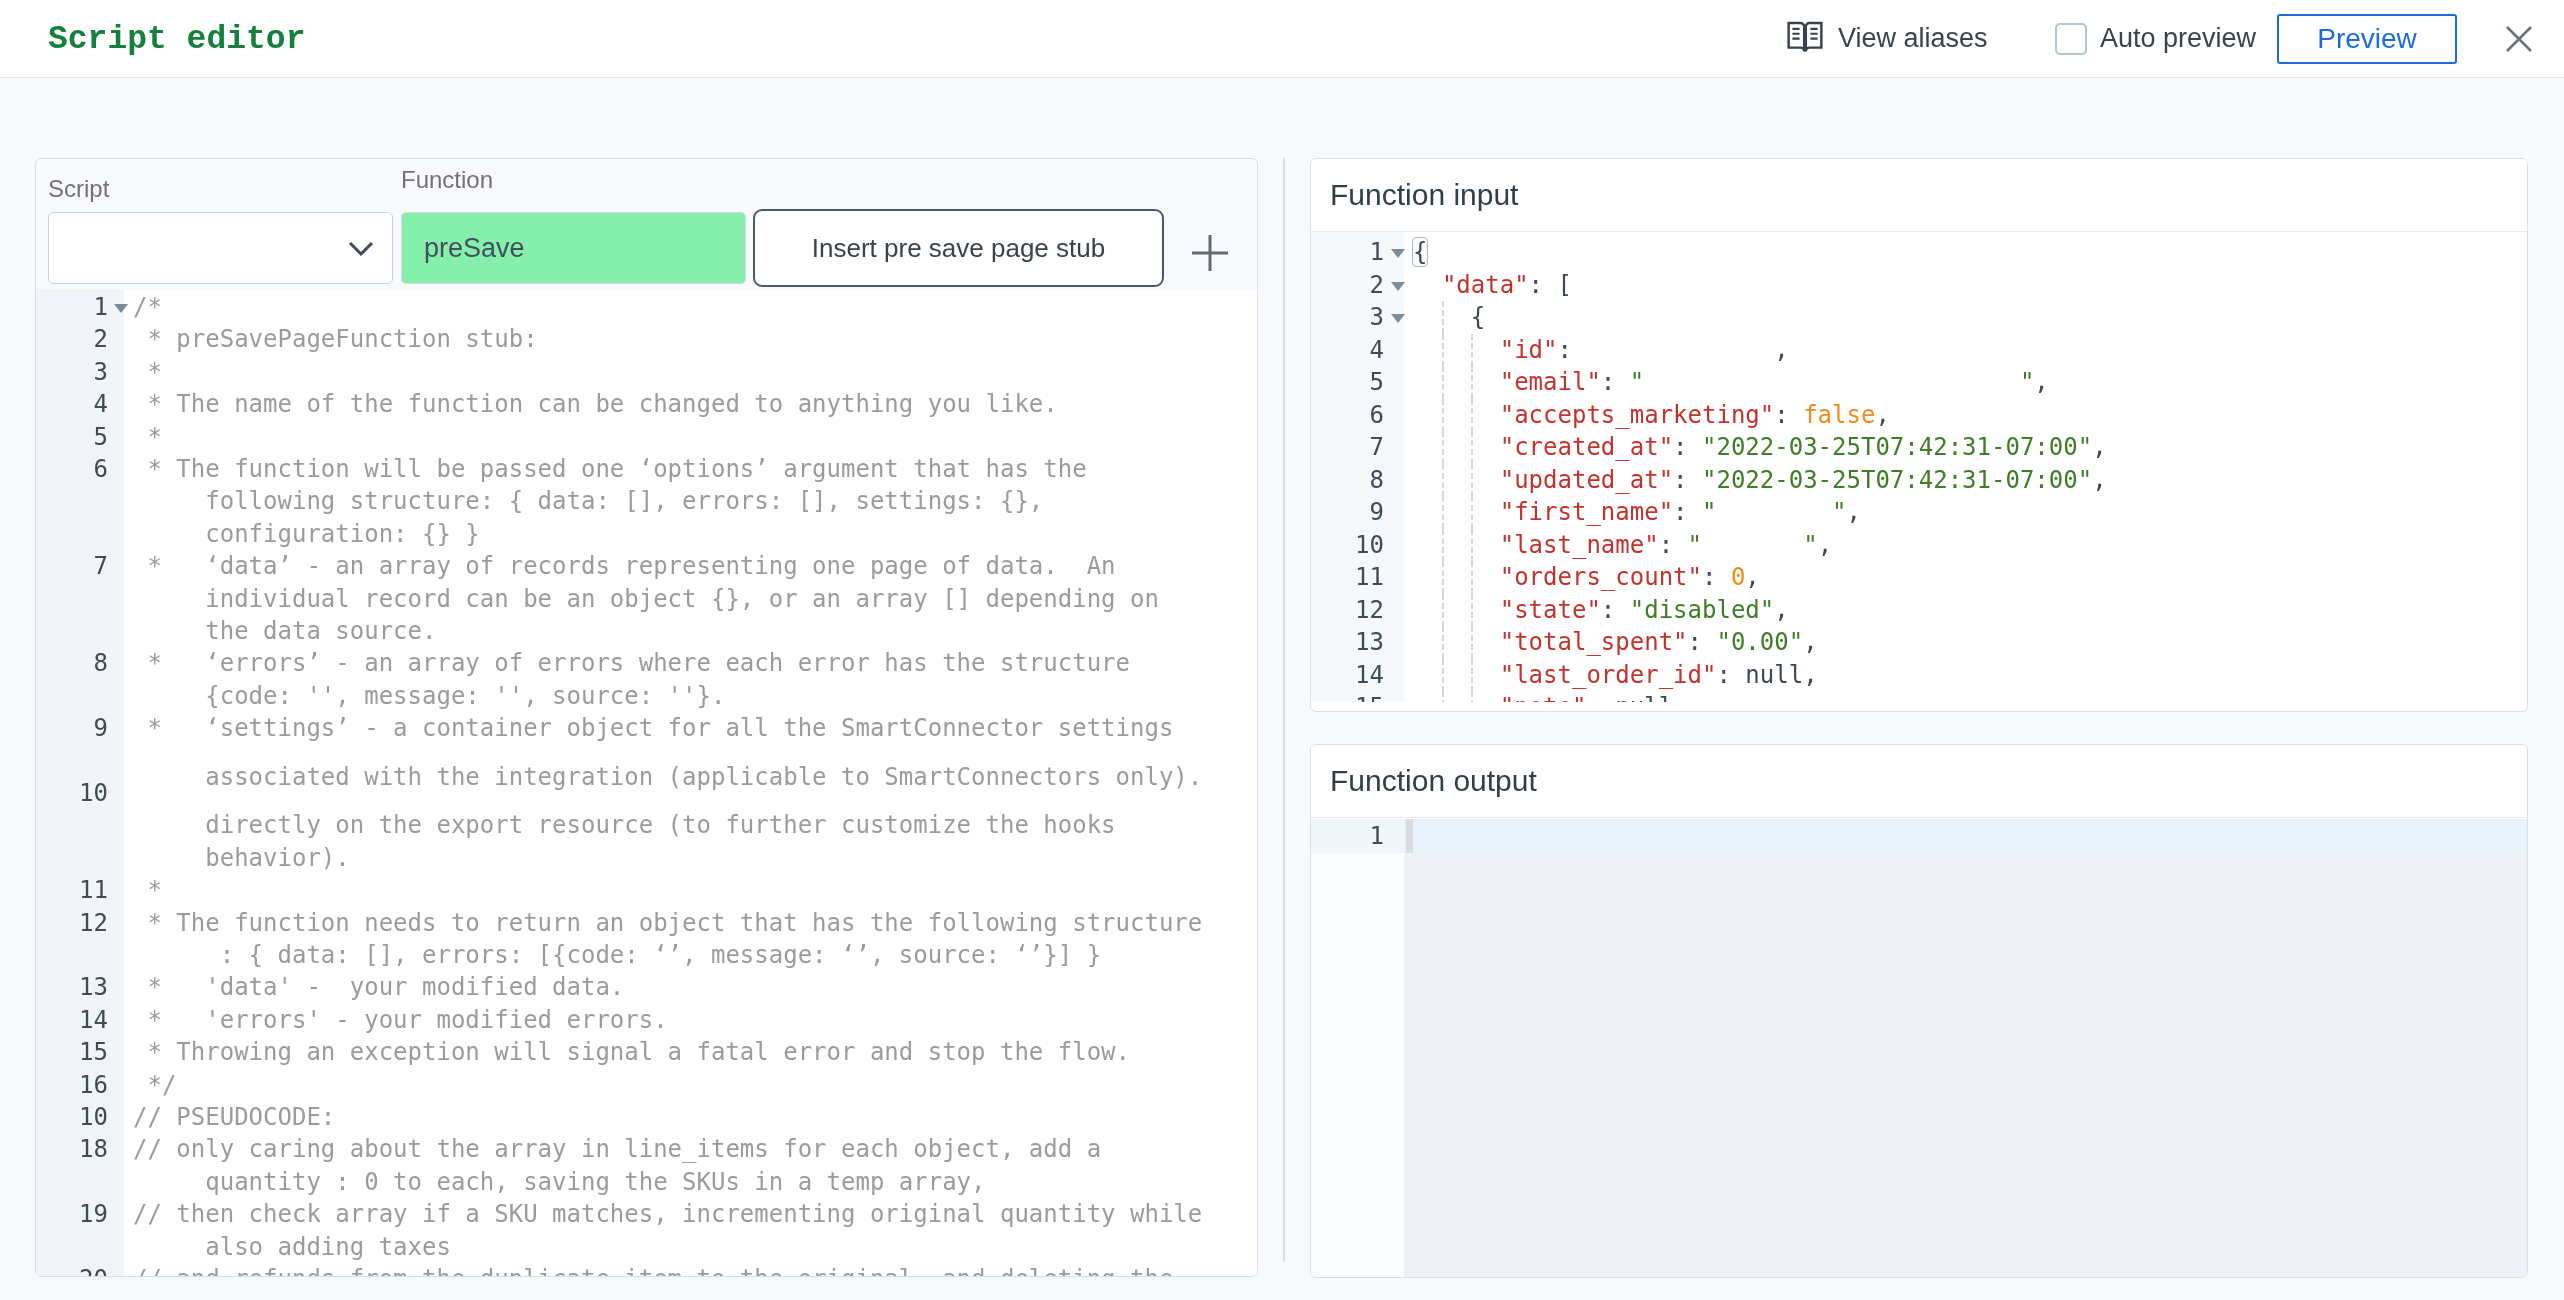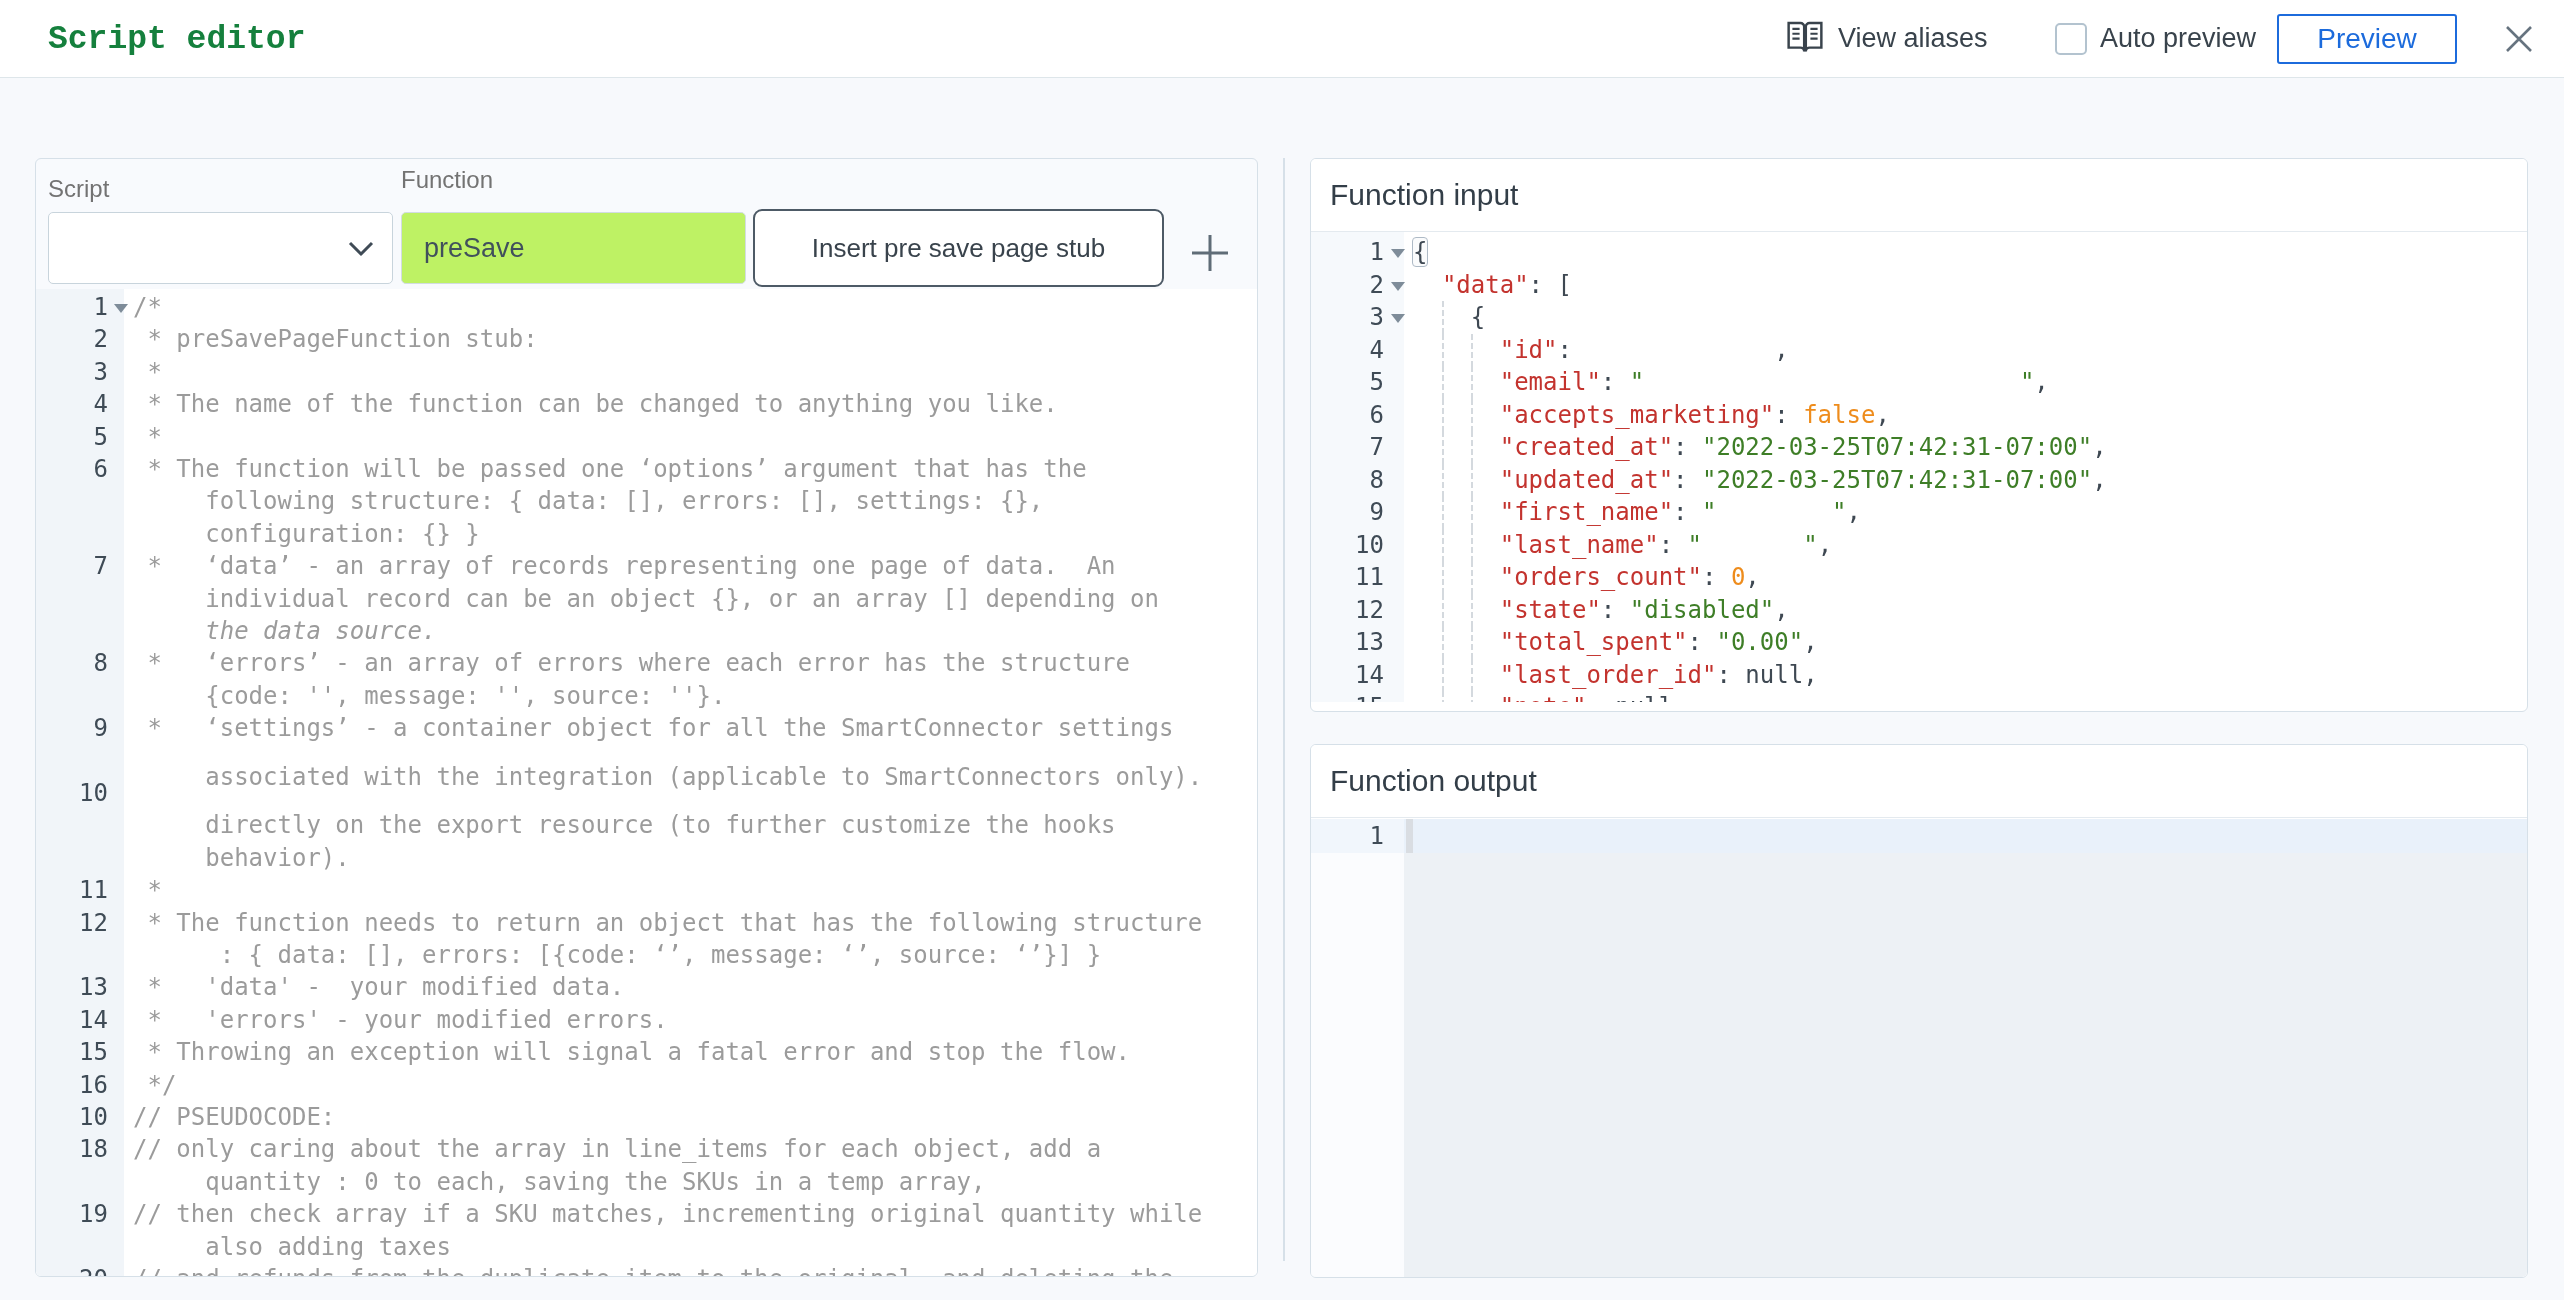--- a/index.html
+++ b/index.html
@@ -29,21 +29,21 @@
   .panel-fout{left:1310px;top:744px;width:1218px;height:534px;}
   .vdivider{position:absolute;left:1283px;top:158px;width:2px;height:1103px;background:#D6E0E8;}
 
   .fieldlabel{position:absolute;font-size:24px;color:#737373;}
   .lbl-script{left:12px;top:16px;}
   .lbl-function{left:365px;top:7px;text-align:center;}
   .dropdown{position:absolute;left:12px;top:53px;width:345px;height:72px;box-sizing:border-box;
        background:#fff;border:1px solid #C8D4DC;border-radius:5px;cursor:pointer;}
   .dropdown .chev{position:absolute;right:18px;top:28px;}
   .textbox{position:absolute;left:365px;top:53px;width:345px;height:72px;box-sizing:border-box;
-       background:#bef264;border:1px solid #D2DCE2;border-radius:5px;font-size:27px;color:#41505C;
+       background:#86efac;border:1px solid #D2DCE2;border-radius:5px;font-size:27px;color:#41505C;
        padding:0 0 0 22px;font-family:"Liberation Sans",sans-serif;outline:none;}
   .btn-stub{position:absolute;left:717px;top:50px;width:411px;height:78px;box-sizing:border-box;
        background:#fff;border:2px solid #4D5A66;border-radius:9px;font-size:26px;color:#39434C;
        display:flex;align-items:center;justify-content:center;cursor:pointer;}
   .btn-plus{position:absolute;left:1152px;top:72px;width:44px;height:44px;cursor:pointer;}
 
   
   .editor{position:absolute;overflow:hidden;background:#fff;}
   .ed-left{left:0;top:130px;width:1221px;height:987px;}
   .gutterstrip{position:absolute;left:0;top:0;bottom:0;background:#F1F5F9;}
@@ -143,21 +143,21 @@
           <div class="crow" style="top: 2px;"><div class="ln">1</div><div class="fold"></div><div class="ct">/*</div></div>
           <div class="crow" style="top: 34.4px;"><div class="ln">2</div><div class="ct"> * preSavePageFunction stub:</div></div>
           <div class="crow" style="top: 66.8px;"><div class="ln">3</div><div class="ct"> *</div></div>
           <div class="crow" style="top: 99.2px;"><div class="ln">4</div><div class="ct"> * The name of the function can be changed to anything you like.</div></div>
           <div class="crow" style="top: 131.6px;"><div class="ln">5</div><div class="ct"> *</div></div>
           <div class="crow" style="top: 164px;"><div class="ln">6</div><div class="ct"> * The function will be passed one ‘options’ argument that has the</div></div>
           <div class="crow" style="top: 196.4px;"><div class="ct">     following structure: { data: [], errors: [], settings: {},</div></div>
           <div class="crow" style="top: 228.8px;"><div class="ct">     configuration: {} }</div></div>
           <div class="crow" style="top: 261.2px;"><div class="ln">7</div><div class="ct"> *   ‘data’ - an array of records representing one page of data.  An</div></div>
           <div class="crow" style="top: 293.6px;"><div class="ct">     individual record can be an object {}, or an array [] depending on</div></div>
-          <div class="crow" style="top: 326px; font-style: italic;"><div class="ct">     the data source.</div></div>
+          <div class="crow" style="top: 326px;"><div class="ct">     the data source.</div></div>
           <div class="crow" style="top: 358.4px;"><div class="ln">8</div><div class="ct"> *   ‘errors’ - an array of errors where each error has the structure</div></div>
           <div class="crow" style="top: 390.8px;"><div class="ct">     {code: '', message: '', source: ''}.</div></div>
           <div class="crow" style="top: 423.2px;"><div class="ln">9</div><div class="ct"> *   ‘settings’ - a container object for all the SmartConnector settings</div></div>
           <div class="crow" style="top: 455.6px; margin-top: 16px;"><div class="ct">     associated with the integration (applicable to SmartConnectors only).</div></div>
           <div class="crow" style="top: 488px;"><div class="ln">10</div></div>
           <div class="crow" style="top: 520.4px;"><div class="ct">     directly on the export resource (to further customize the hooks</div></div>
           <div class="crow" style="top: 552.8px;"><div class="ct">     behavior).</div></div>
           <div class="crow" style="top: 585.2px;"><div class="ln">11</div><div class="ct"> *</div></div>
           <div class="crow" style="top: 617.6px;"><div class="ln">12</div><div class="ct"> * The function needs to return an object that has the following structure</div></div>
           <div class="crow" style="top: 650px;"><div class="ct">      : { data: [], errors: [{code: ‘’, message: ‘’, source: ‘’}] }</div></div>

